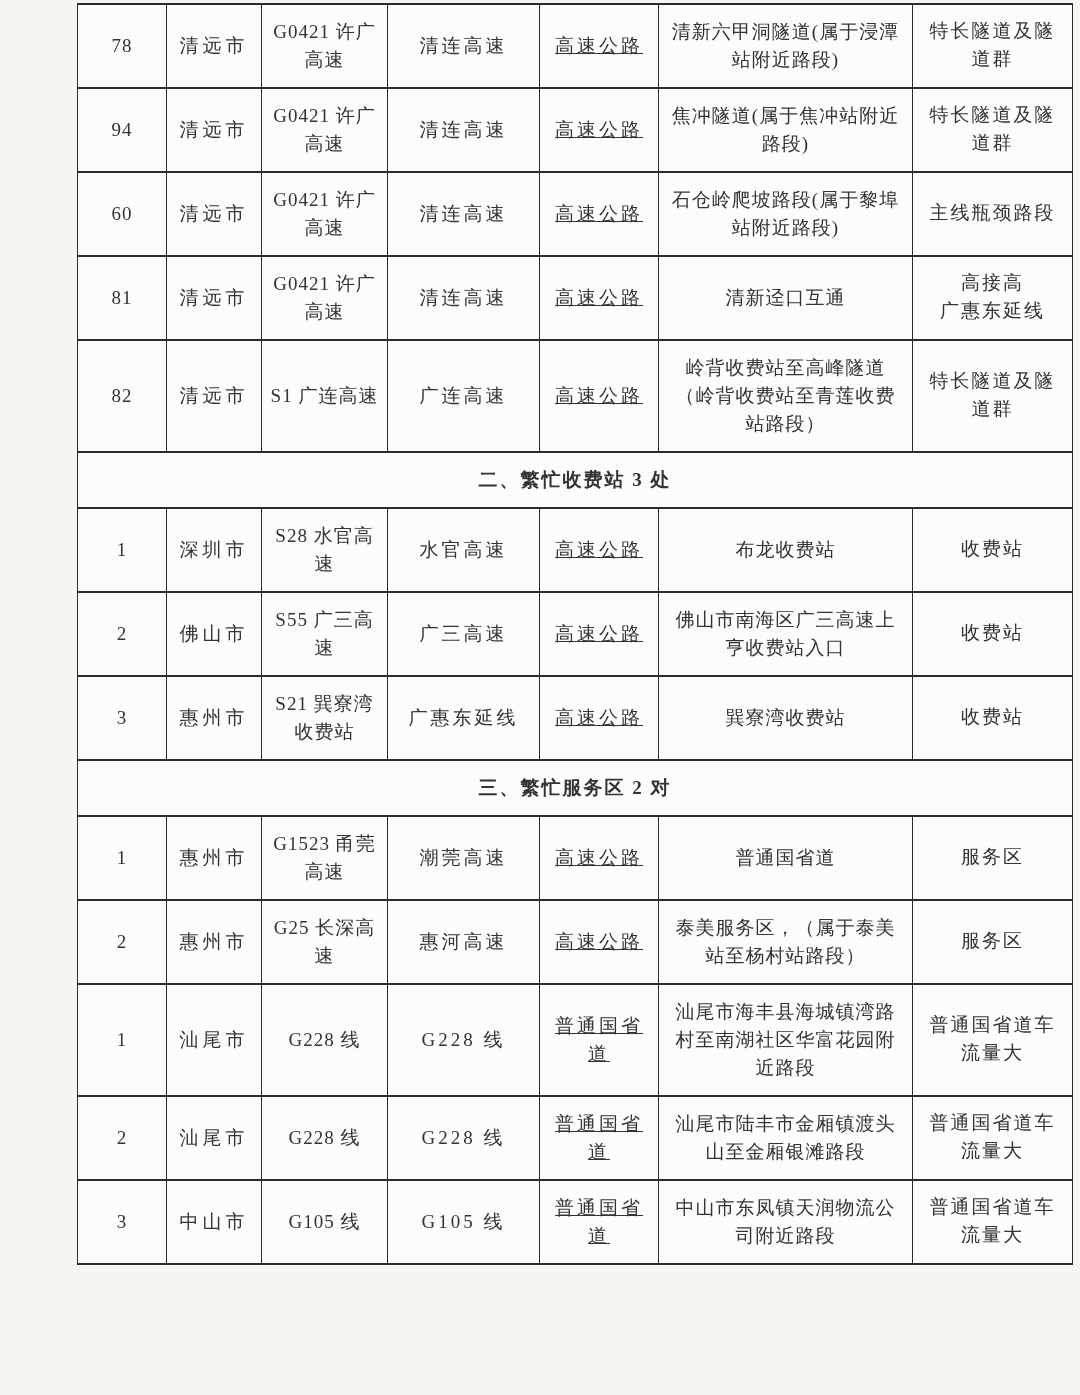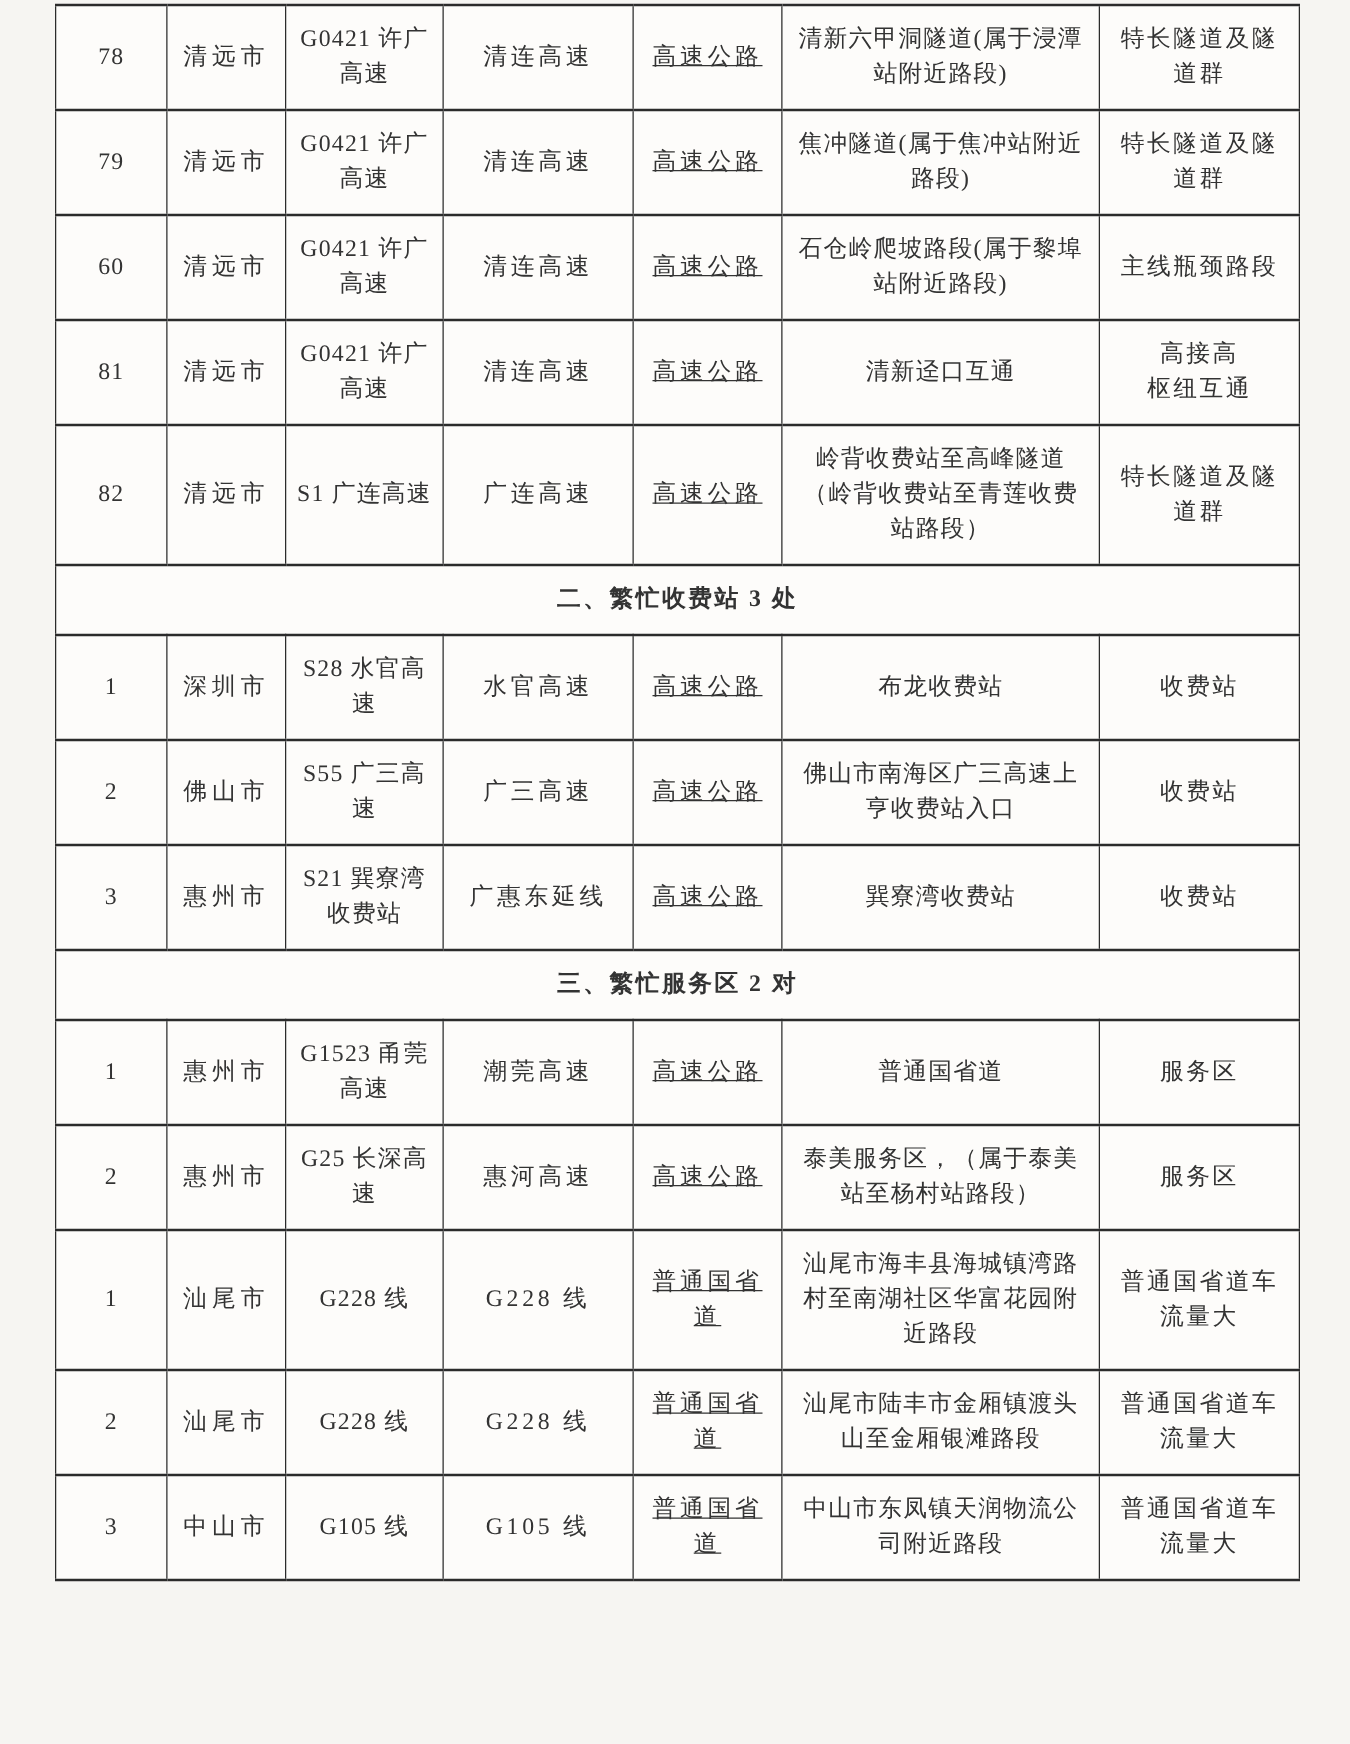--- a/index.html
+++ b/index.html
@@ -11,20 +11,21 @@
   }
   body {
     width: 1080px;
     height: 1395px;
     overflow: hidden;
   }
   .page {
     position: relative;
     width: 976px;
     height: 1395px;
+    margin-left: 33px;
   }
   table.doc-table {
     position: absolute;
     left: 44px;
     top: 3px;
     width: 995px;
     border-collapse: collapse;
     table-layout: fixed;
     background: #fdfcfa;
   }
@@ -74,21 +75,21 @@
     <td class="c-no">78</td>
     <td class="c-city">清远市</td>
     <td class="c-code">G0421 许广高速</td>
     <td class="c-name">清连高速</td>
     <td class="c-type">高速公路</td>
     <td class="c-loc">清新六甲洞隧道(属于浸潭站附近路段)</td>
     <td class="c-cat">特长隧道及隧道群</td>
   </tr>
 
   <tr>
-    <td class="c-no">79</td>
+    <td class="c-no">94</td>
     <td class="c-city">清远市</td>
     <td class="c-code">G0421 许广高速</td>
     <td class="c-name">清连高速</td>
     <td class="c-type">高速公路</td>
     <td class="c-loc">焦冲隧道(属于焦冲站附近路段)</td>
     <td class="c-cat">特长隧道及隧道群</td>
   </tr>
 
   <tr>
     <td class="c-no">60</td>
@@ -101,21 +102,21 @@
   </tr>
 
   <tr>
     <td class="c-no">81</td>
     <td class="c-city">清远市</td>
     <td class="c-code">G0421 许广高速</td>
     <td class="c-name">清连高速</td>
     <td class="c-type">高速公路</td>
     <td class="c-loc">清新迳口互通</td>
     <td class="c-cat">高接高
-枢纽互通</td>
+广惠东延线</td>
   </tr>
 
   <tr>
     <td class="c-no">82</td>
     <td class="c-city">清远市</td>
     <td class="c-code">S1 广连高速</td>
     <td class="c-name">广连高速</td>
     <td class="c-type">高速公路</td>
     <td class="c-loc">岭背收费站至高峰隧道（岭背收费站至青莲收费站路段）</td>
     <td class="c-cat">特长隧道及隧道群</td>

